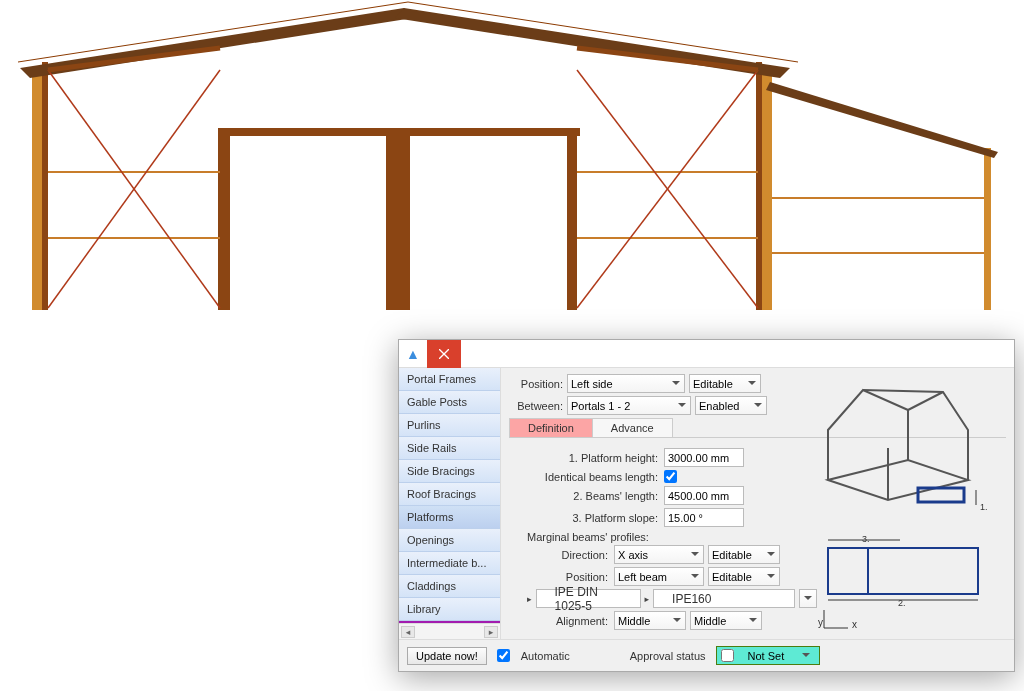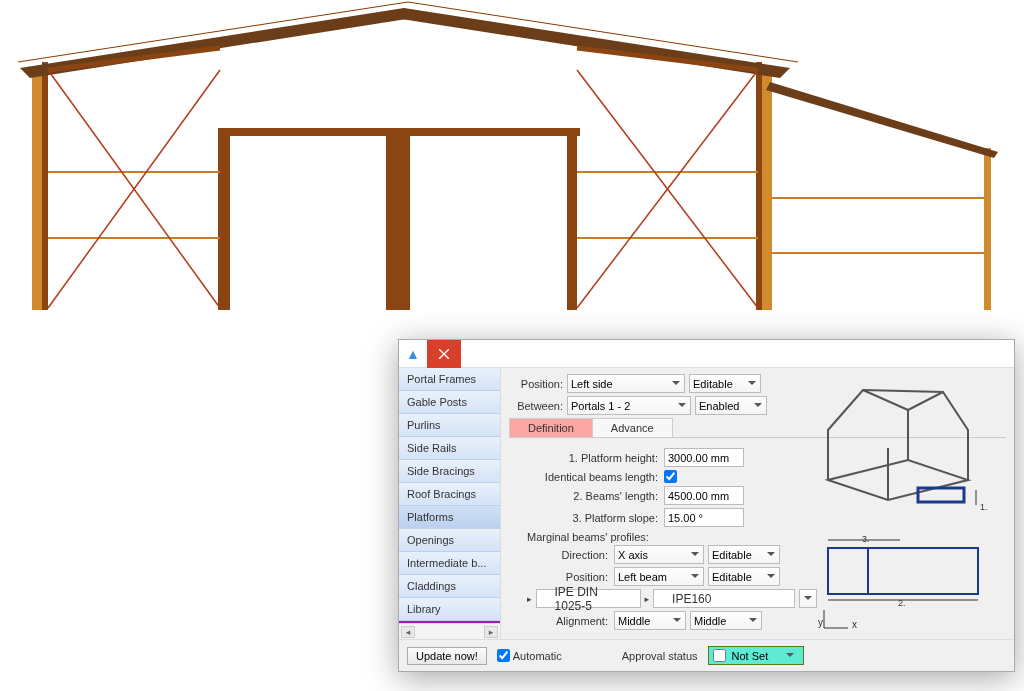--- a/index.html
+++ b/index.html
@@ -41,21 +41,21 @@
   .formrow { display: flex; align-items: center; margin-bottom: 3px; }
   .formrow .lbl { width: 155px; text-align: right; padding-right: 6px; font-size: 11px; }
   .formrow input[type=text] { width: 80px; }
   .formrow input[type=checkbox] { margin-left: 0; }
   .section-label { font-size: 11px; margin: 4px 0 2px 18px; }
 
   .preview { position: absolute; right: 6px; top: 2px; width: 200px; }
 
   .bottombar { border-top: 1px solid #ddd; display: flex; align-items: center; padding: 6px 8px; gap: 10px; }
   .btn { font-family: inherit; font-size: 11px; border: 1px solid #aaa; background: linear-gradient(#fcfcfc,#e8e8e8); padding: 2px 8px; cursor: pointer; }
-  .checkbox-wrap { display: flex; align-items: center; gap: 3px; }
+  .checkbox-wrap { display: flex; align-items: center; gap: 11px; }
 
   .profile-picker { display: flex; align-items: center; gap: 4px; margin: 3px 0 3px 18px; }
   .profile-picker .cell { border: 1px solid #bbb; background: #fff; height: 19px; padding: 1px 18px; font-size: 12px; display: flex; align-items: center; }
   .profile-picker .tri { font-size: 9px; color: #444; }
 </style>
 </head>
 <body>
 
 <svg class="drawing" viewBox="0 0 1024 330">
 

